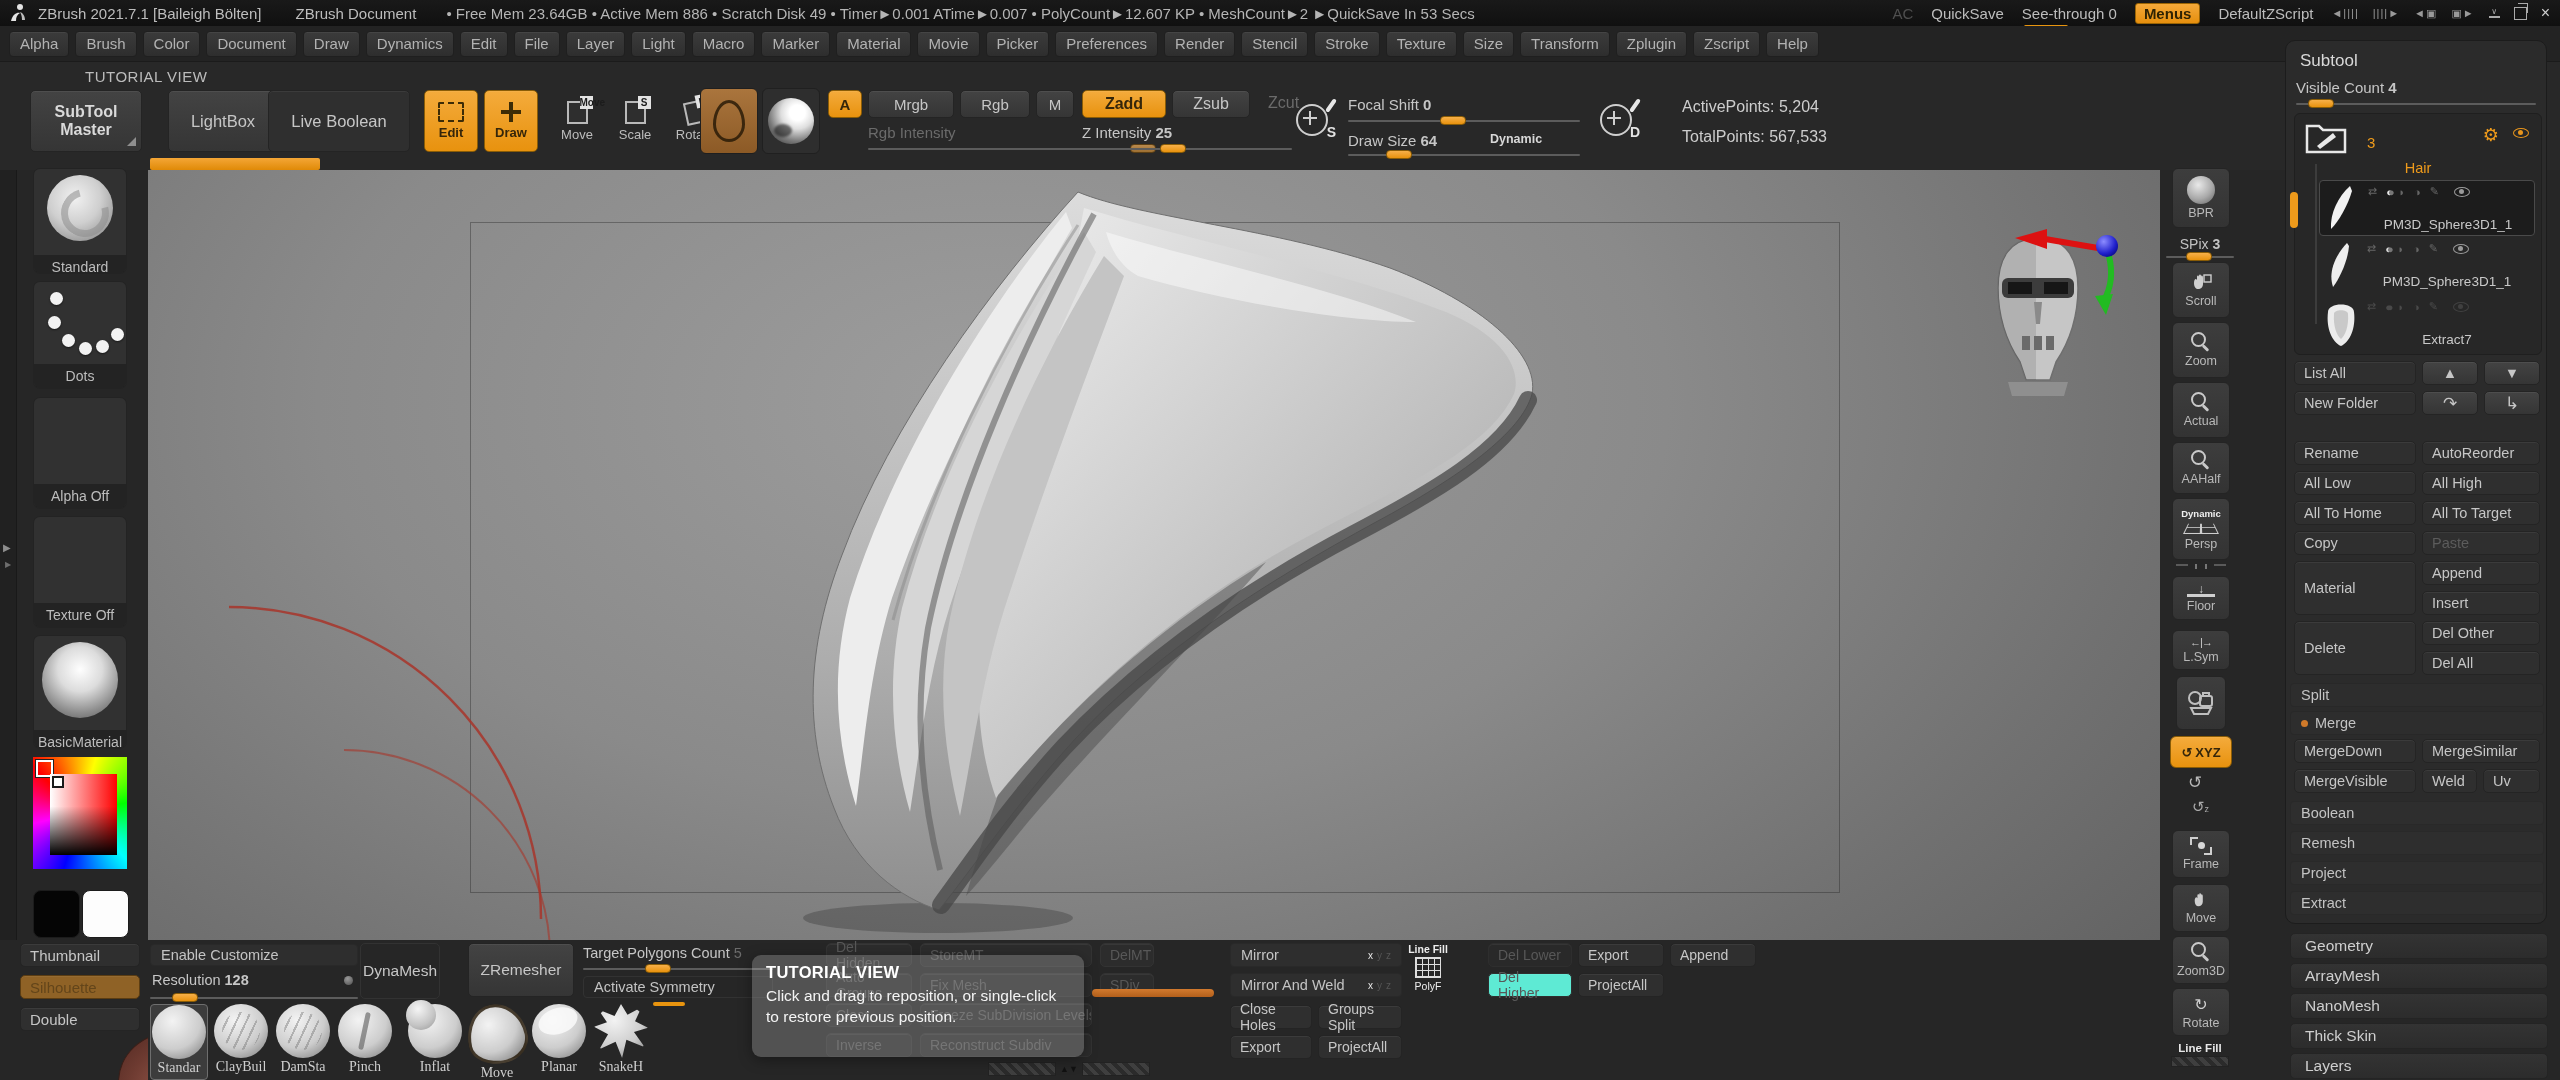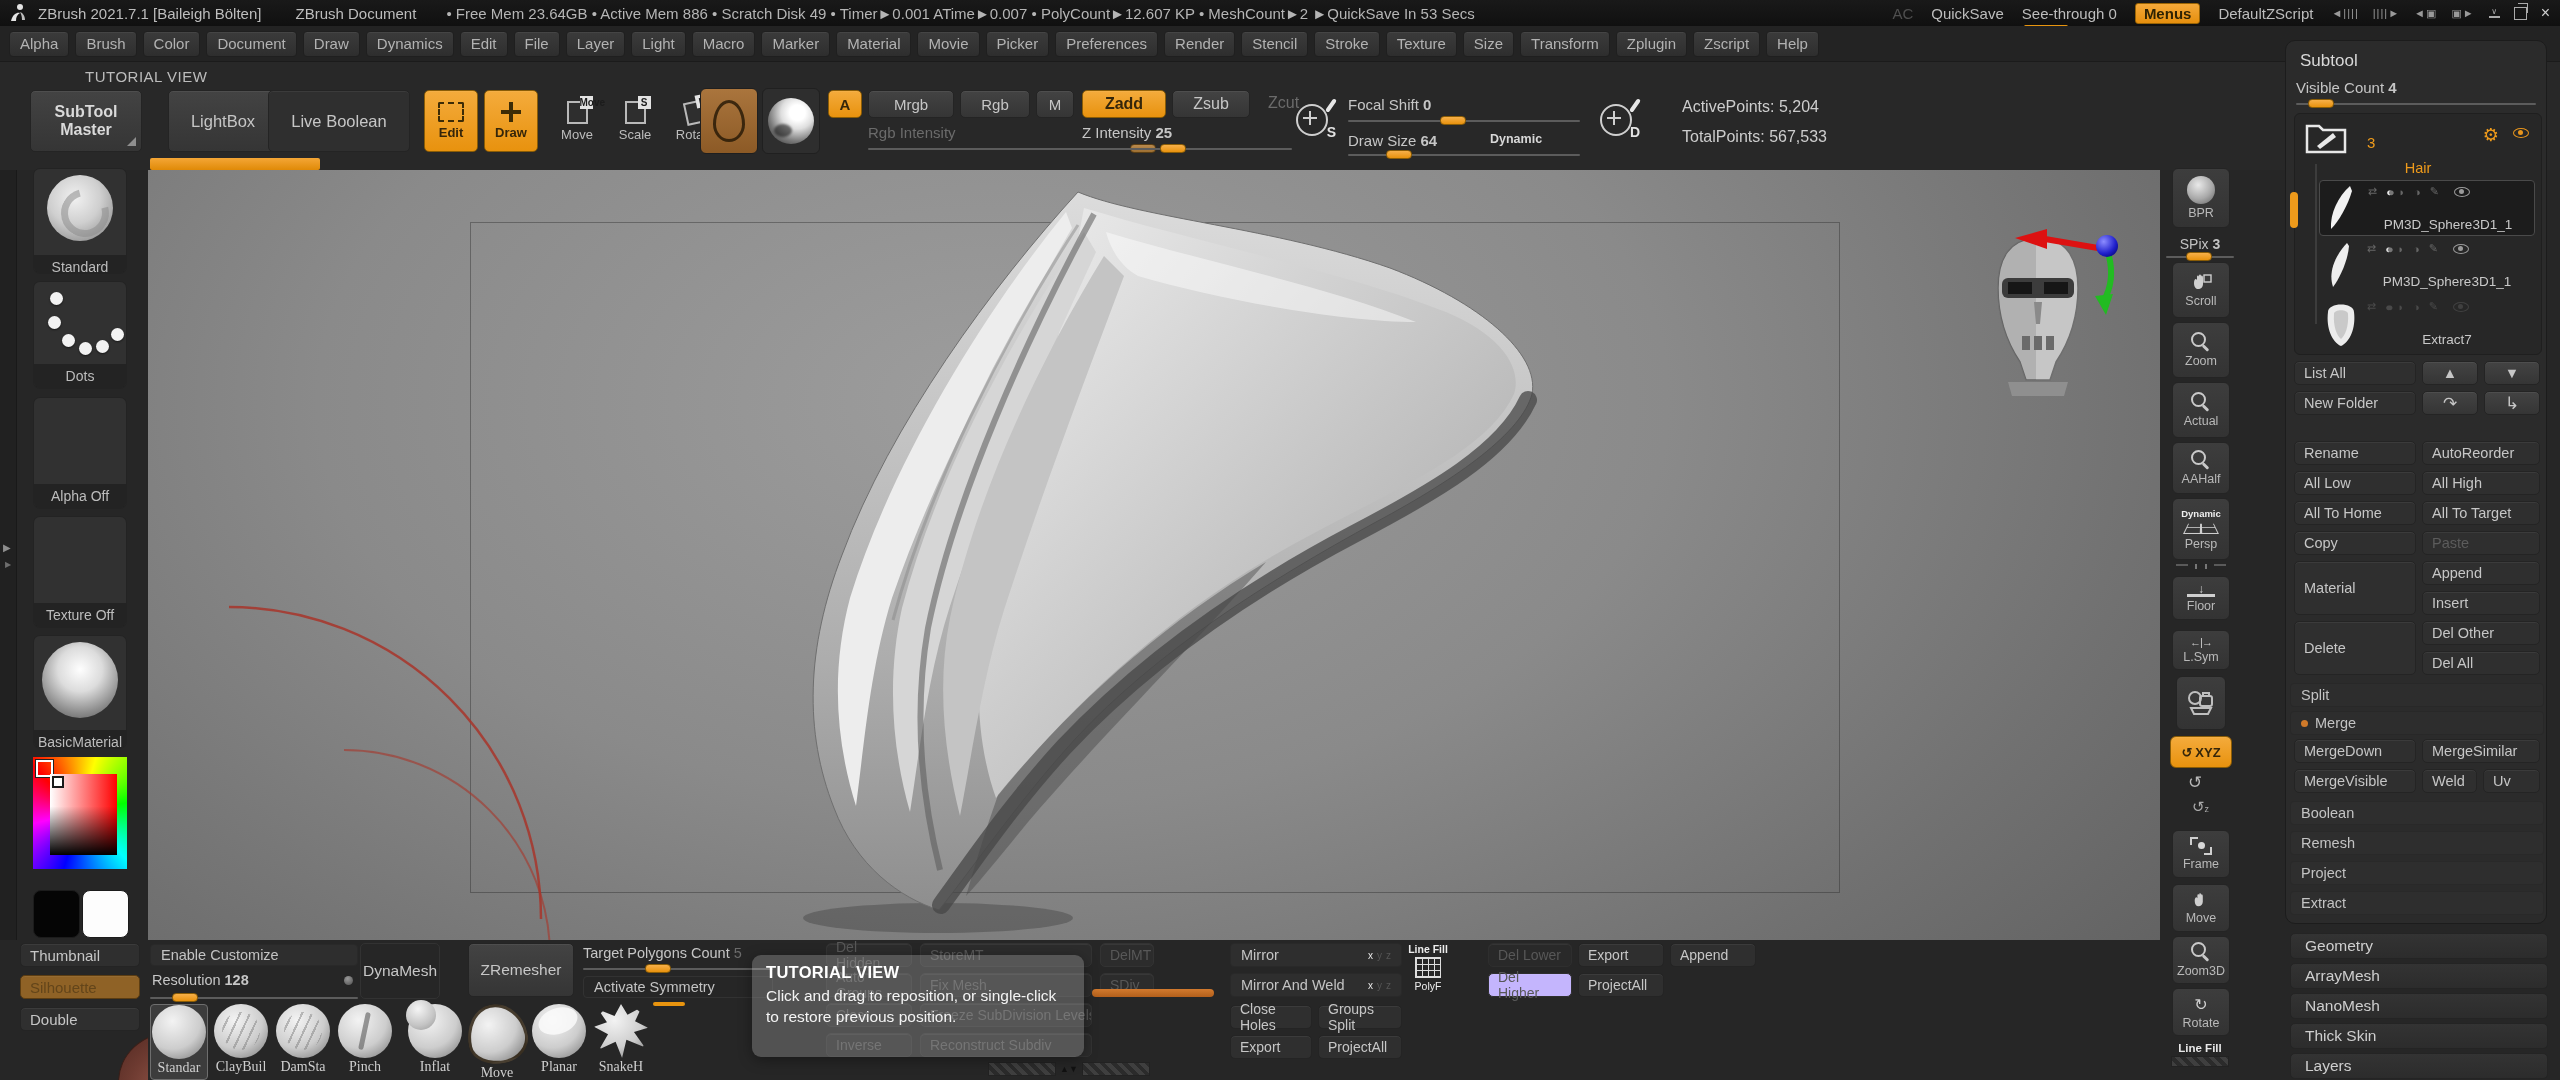--- a/index.html
+++ b/index.html
@@ -715,21 +715,21 @@
     <div class="btn flat b-abs" style="left:1082px;top:95px;width:82px;height:24px;font-size:14px">Export</div>
     <div class="btn flat b-abs" style="left:1170px;top:95px;width:84px;height:24px;font-size:14px">ProjectAll</div>
 
     <div class="b-abs" style="left:1258px;top:3px;width:44px;height:62px;text-align:center">
       <div style="font-size:10.5px;font-weight:bold;color:#ededed">Line Fill</div>
       <div class="gridglyph" style="margin:2px auto"></div>
       <div style="font-size:10.5px;color:#ededed">PolyF</div>
     </div>
 
     <div class="btn dimbtn b-abs" style="left:1340px;top:3px;width:84px;height:24px;font-size:14px;background:#292929;border-color:#2e2e2e">Del Lower</div>
-    <div class="btn dimbtn b-abs" style="left:1340px;top:33px;width:84px;height:24px;font-size:14px;background:#c4b5fd;border-color:#2e2e2e">Del Higher</div>
+    <div class="btn dimbtn b-abs" style="left:1340px;top:33px;width:84px;height:24px;font-size:14px;background:#5eead4;border-color:#2e2e2e">Del Higher</div>
     <div class="btn flat b-abs" style="left:1430px;top:3px;width:86px;height:24px;font-size:14px">Export</div>
     <div class="btn flat b-abs" style="left:1430px;top:33px;width:86px;height:24px;font-size:14px">ProjectAll</div>
     <div class="btn flat b-abs" style="left:1522px;top:3px;width:86px;height:24px;font-size:14px">Append</div>
 
     <div class="b-abs" style="left:840px;top:122px;width:172px;height:14px;display:flex;align-items:center;gap:4px">
       <span class="hatch" style="width:66px"></span>
       <span style="font-size:9px;color:#111;line-height:6px">▲▼</span>
       <span class="hatch" style="width:66px"></span>
     </div>
 

